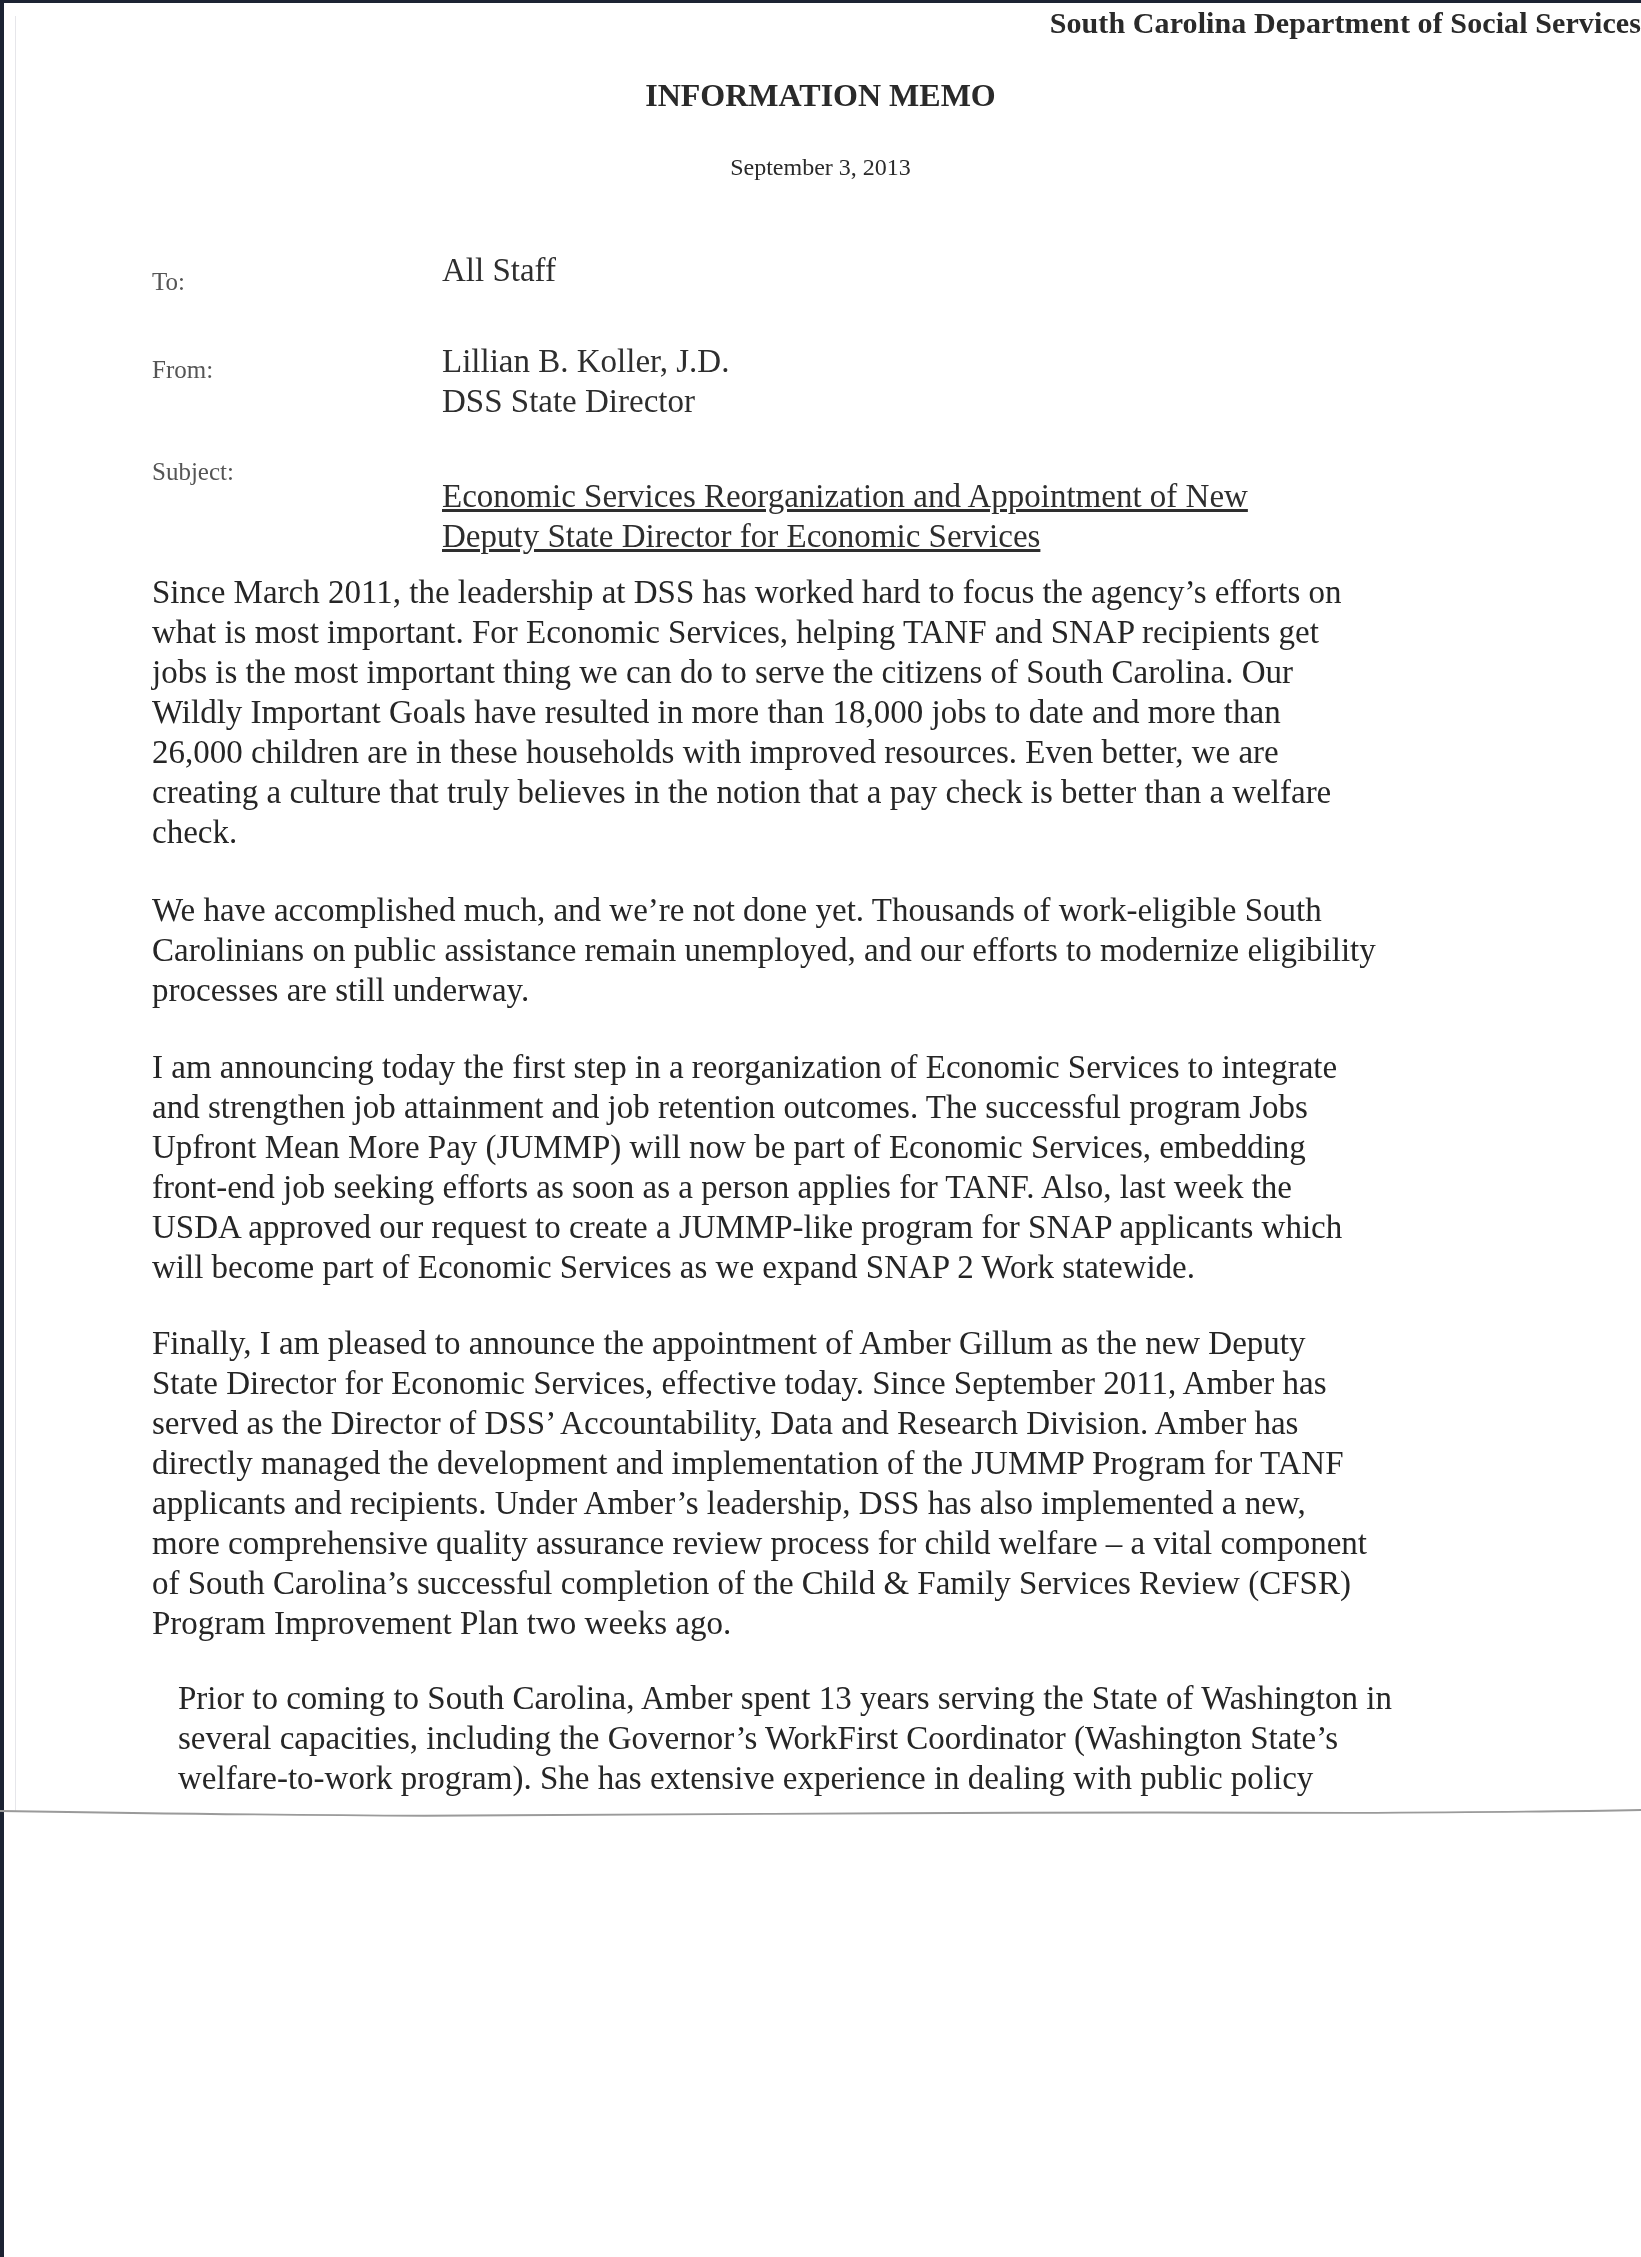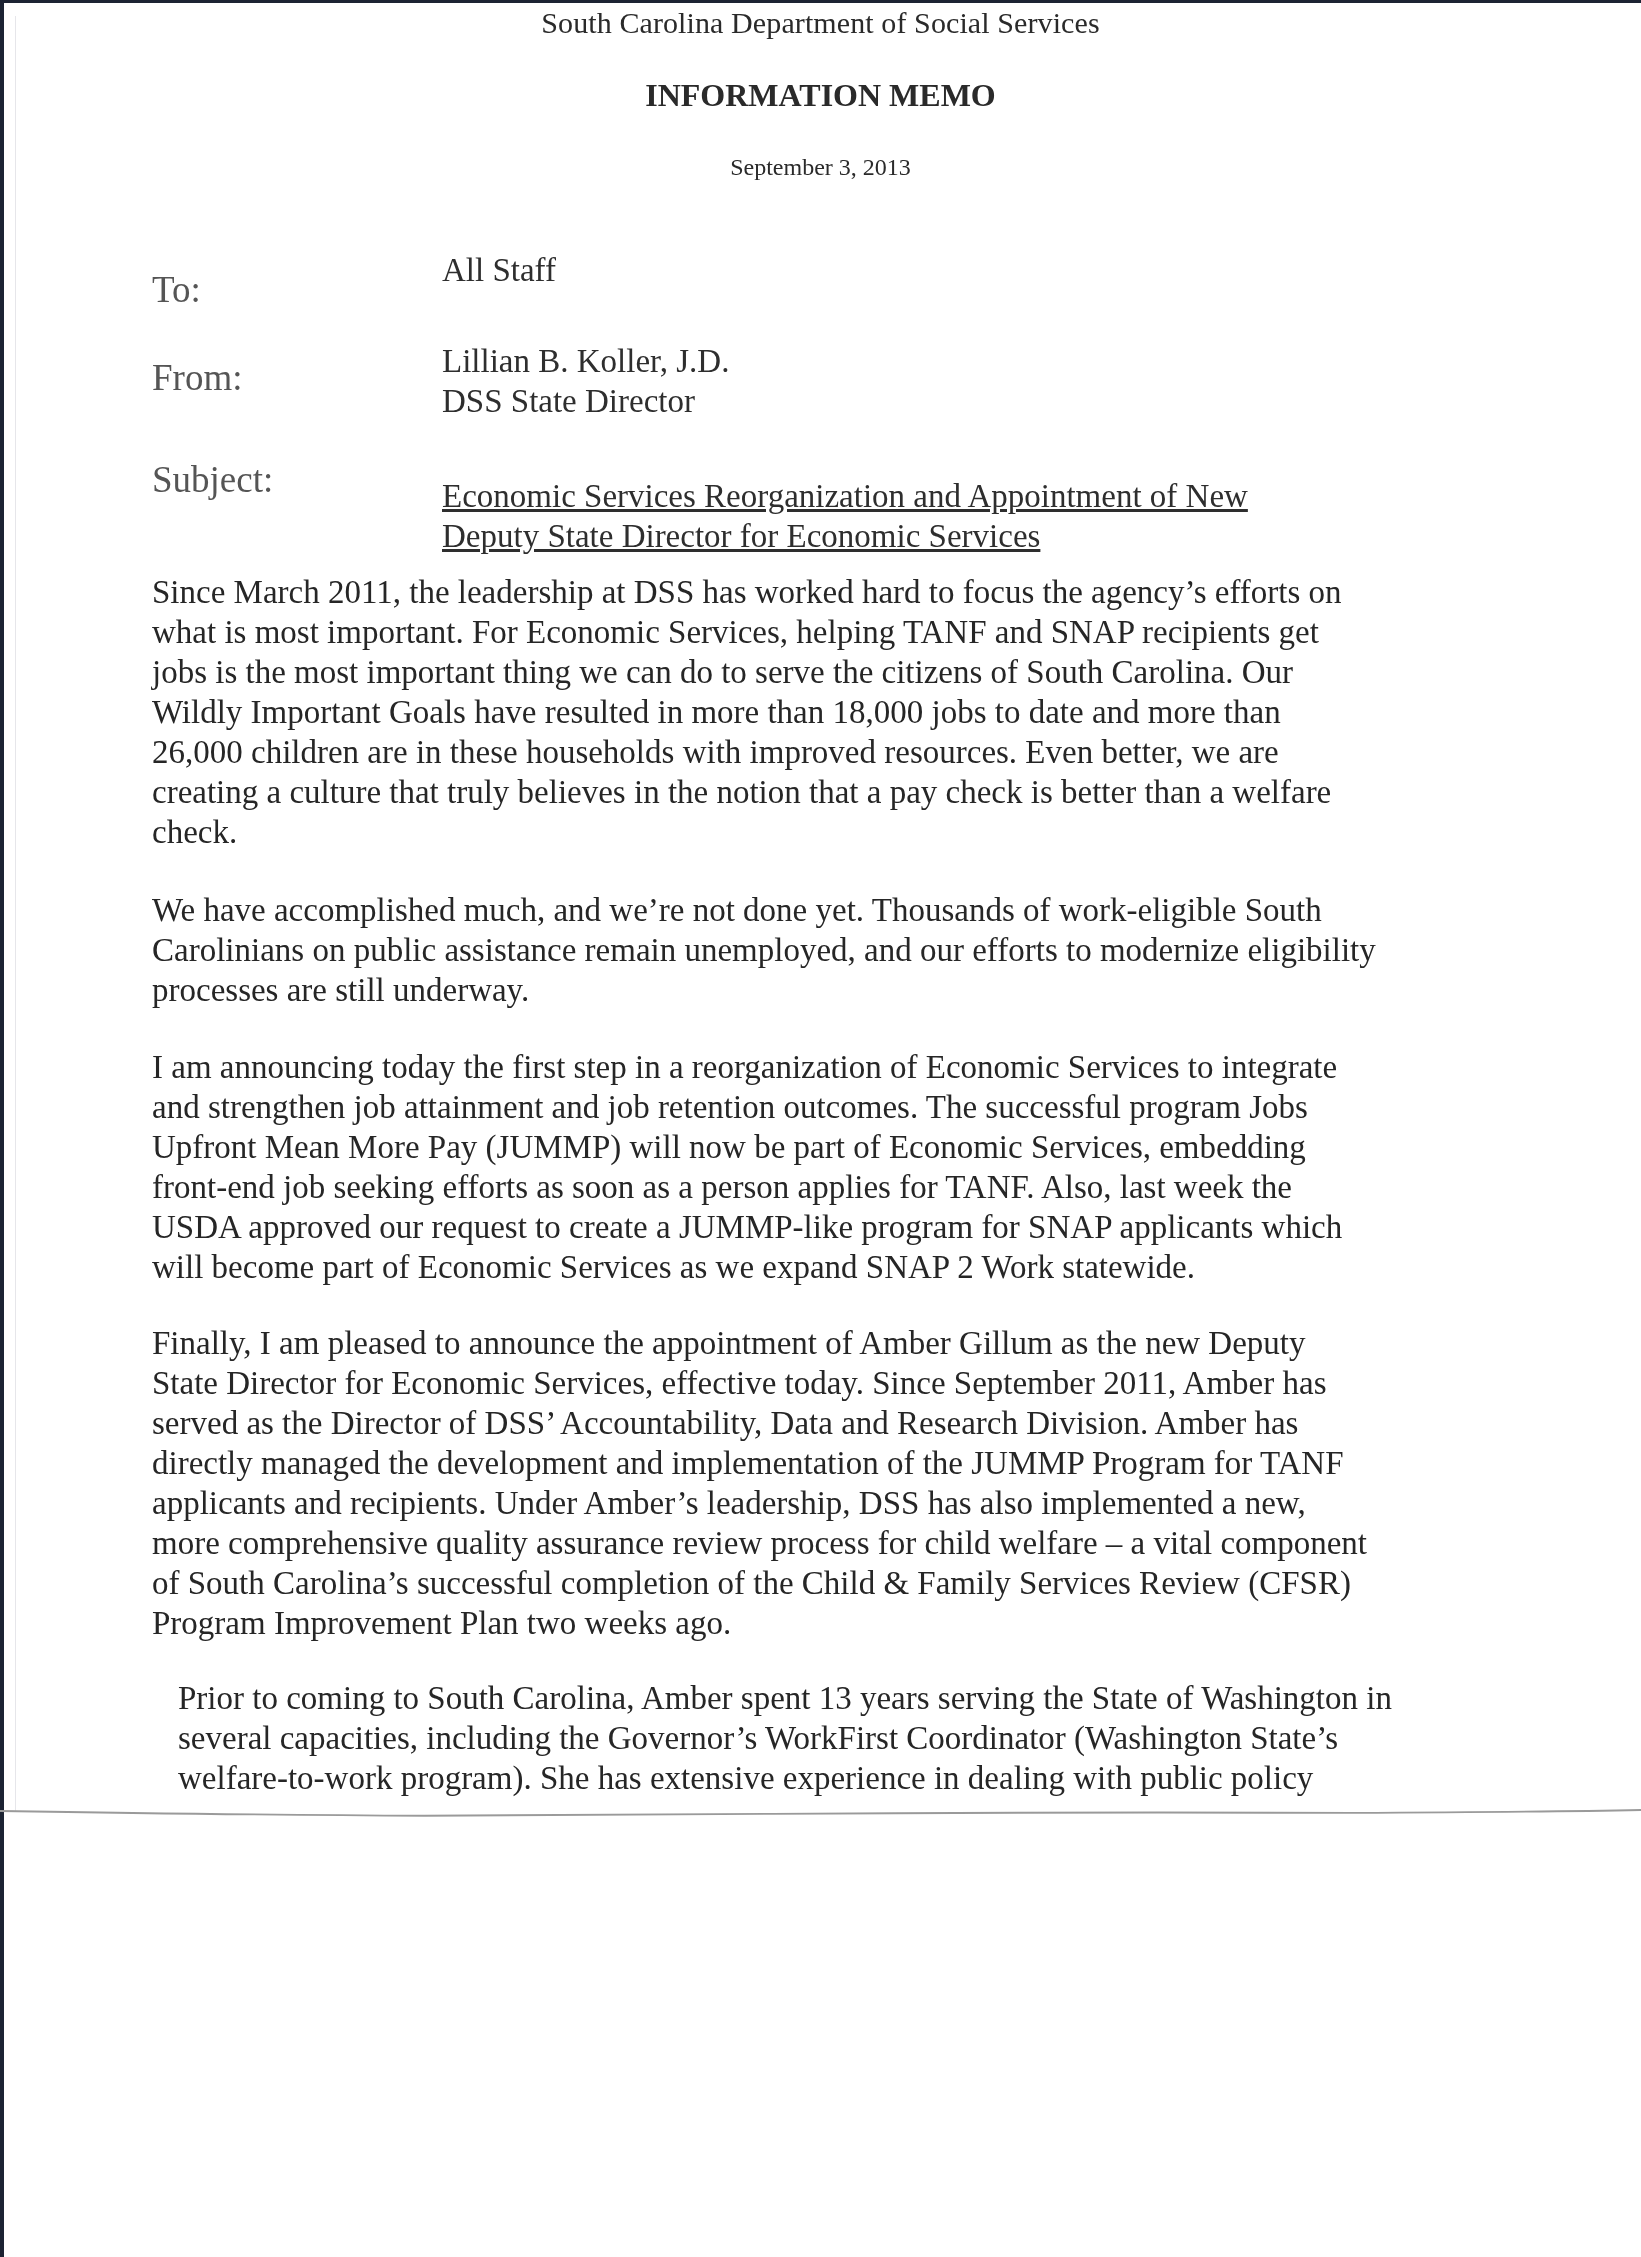--- a/index.html
+++ b/index.html
@@ -7,33 +7,33 @@
     width: 1641px; height: 2257px; position: relative; overflow: hidden;
     background: #ffffff;
     font-family: "Liberation Serif", "DejaVu Serif", serif;
     color: #222;
   }
   .scan-border-top { position: absolute; left: 0; top: 0; width: 1641px; height: 2.9px; background: #1c2333; }
   .scan-border-left { position: absolute; left: 0; top: 0; width: 3.9px; height: 2257px; background: #1c2333; }
   .faint-rule { position: absolute; left: 14.5px; top: 16.4px; width: 1.9px; height: 1796px; background: #e6e6ea; }
 
   .org-title {
-    position: absolute; left: 0; top: 5.8px; width: 1641px; text-align: center;
-    font-weight: normal; font-size: 30px; color: #2a2a2a; letter-spacing: 0.1px;
+    position: absolute; left: 0; top: 5.8px; width: 1641px; text-align: right;
+    font-weight: bold; font-size: 30px; color: #2a2a2a; letter-spacing: 0.1px;
   }
   .memo-title {
     position: absolute; left: 0; top: 77px; width: 1641px; text-align: center;
     font-weight: bold; font-size: 32px; color: #2a2a2a;
   }
   .memo-date {
     position: absolute; left: 0; top: 154px; width: 1641px; text-align: center;
     font-size: 24px; color: #2a2a2a;
   }
 
-  .hdr-label { position: absolute; left: 152px; font-size: 37px; color: #555; }
+  .hdr-label { position: absolute; left: 152px; font-size: 25px; color: #555; }
   .hdr-value { position: absolute; left: 442px; font-size: 33px; color: #2e2e2e; line-height: 40px; }
 
   .body-para {
     position: absolute; left: 152px; width: 1352px;
     font-size: 33px; line-height: 40px; color: #262626;
     margin: 0;
   }
   .body-para .ln { display: block; white-space: nowrap; }
 
   .fold-line {

